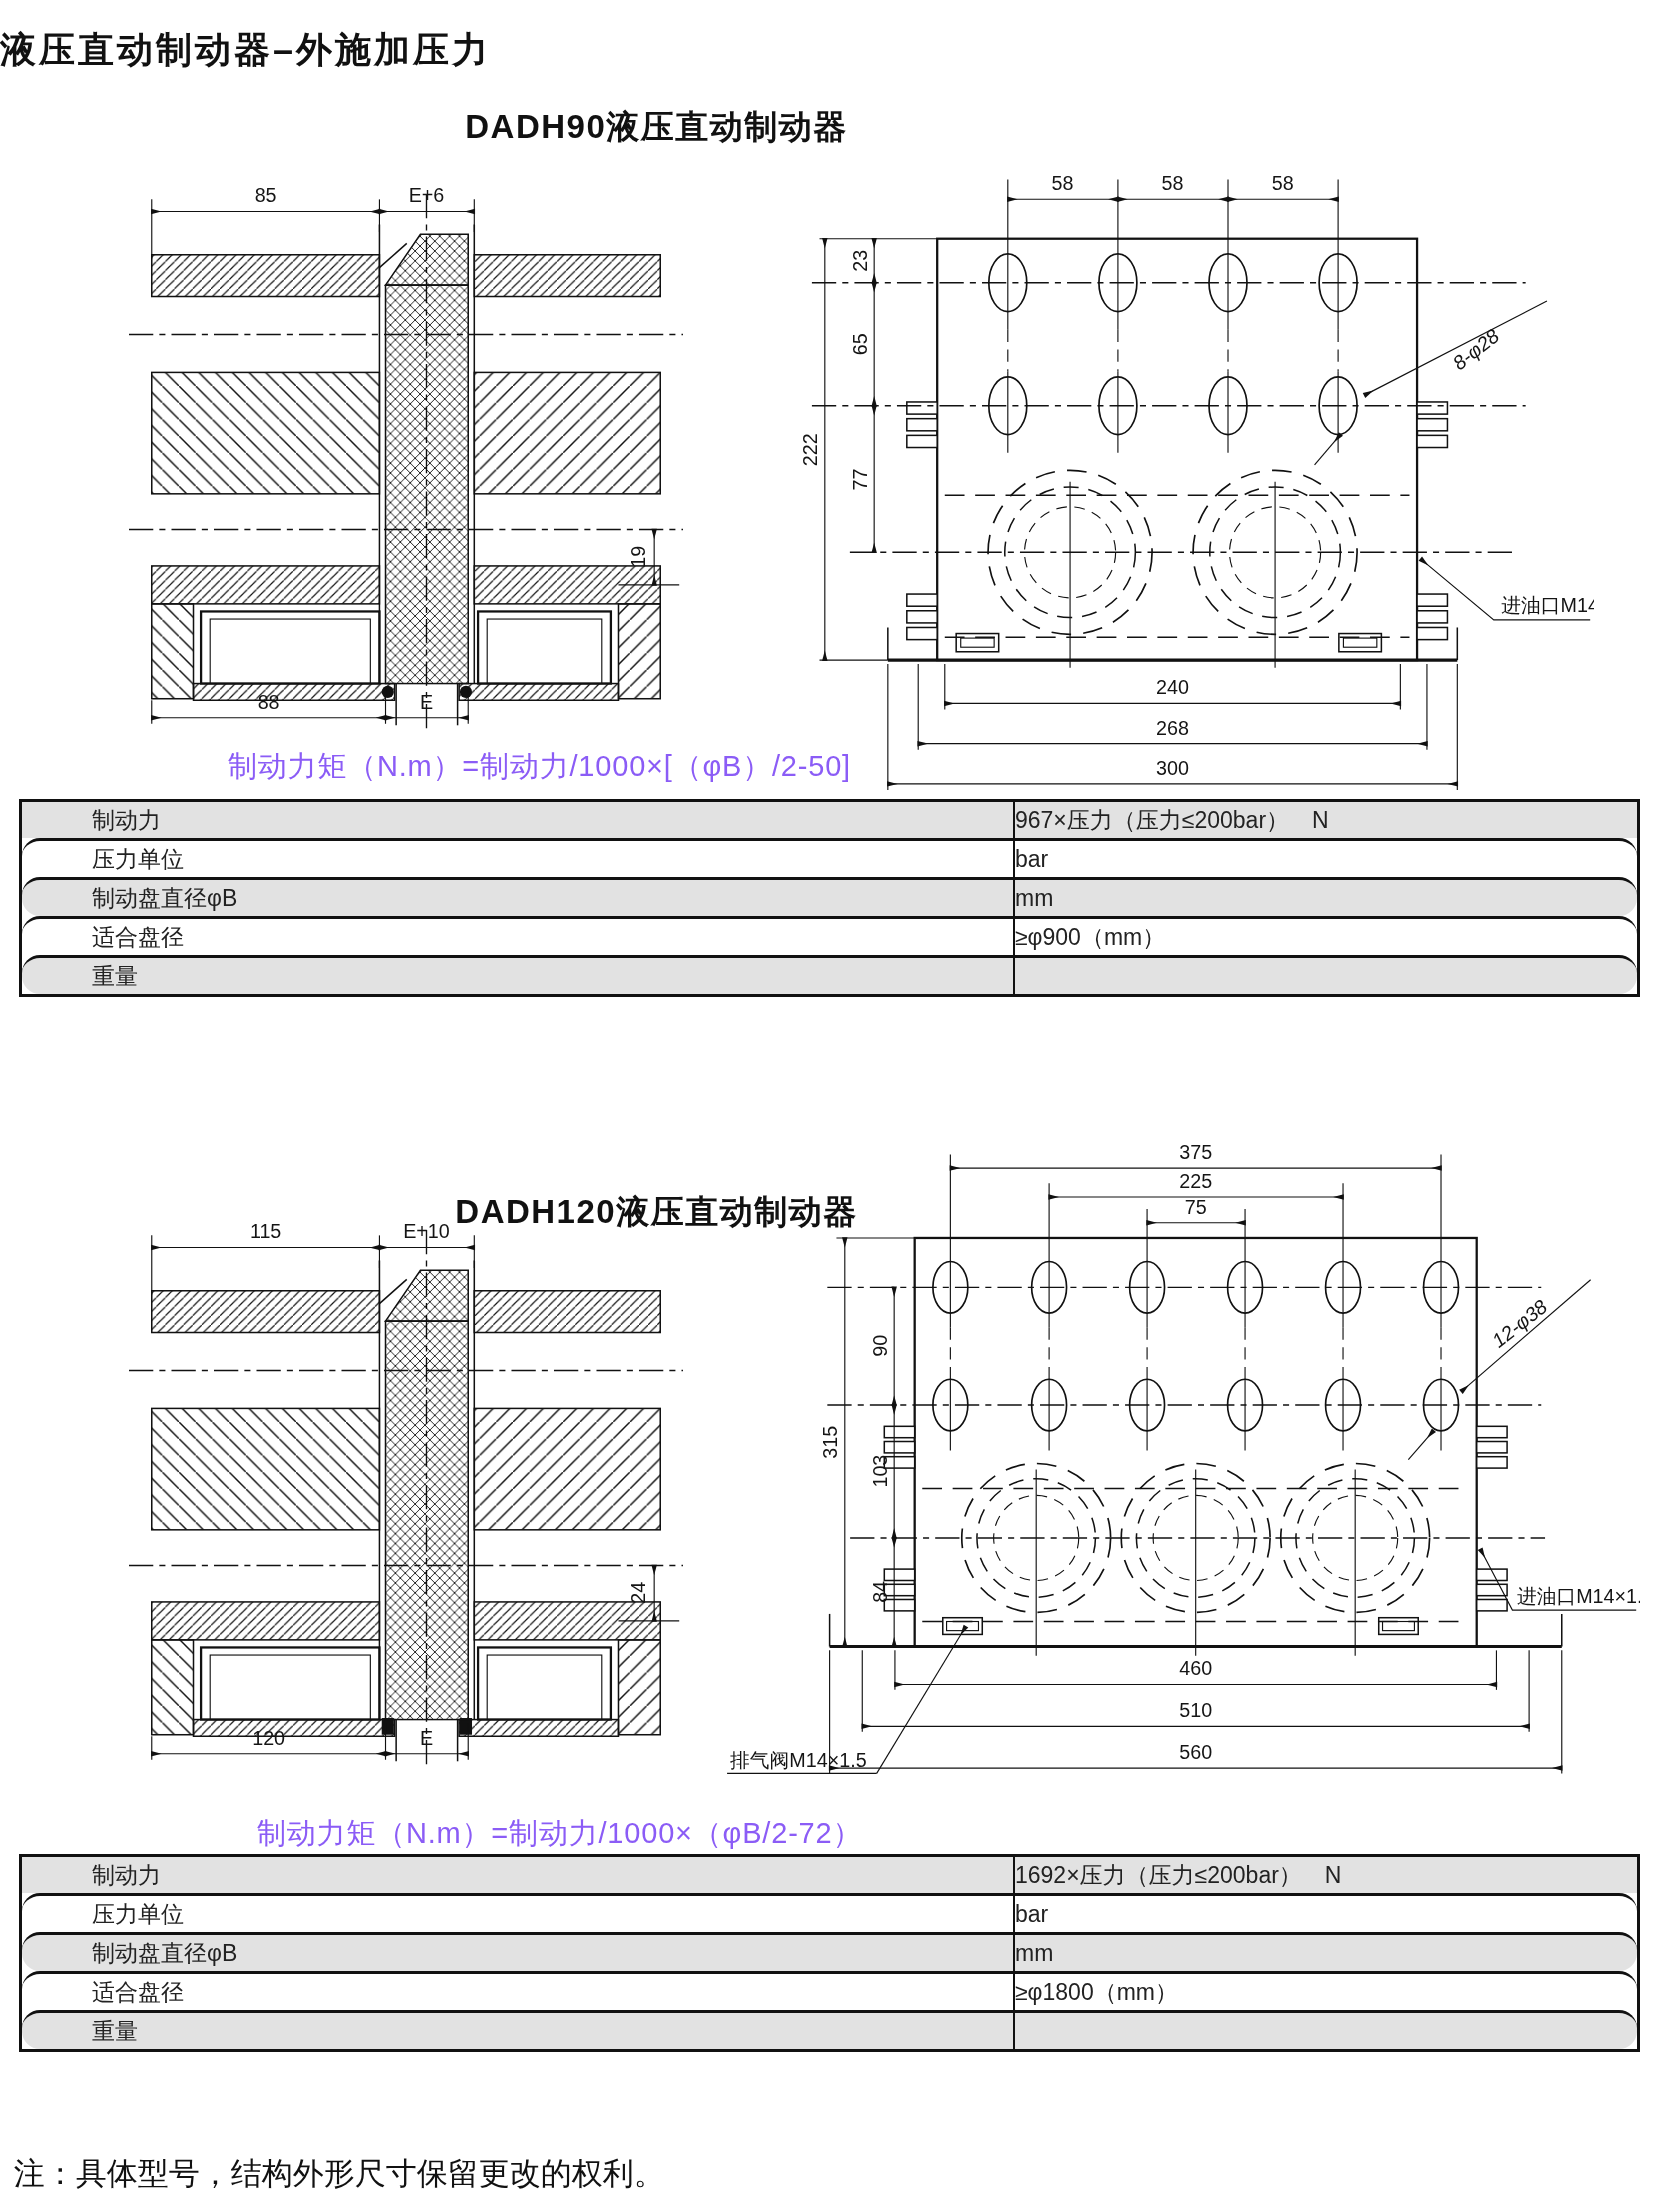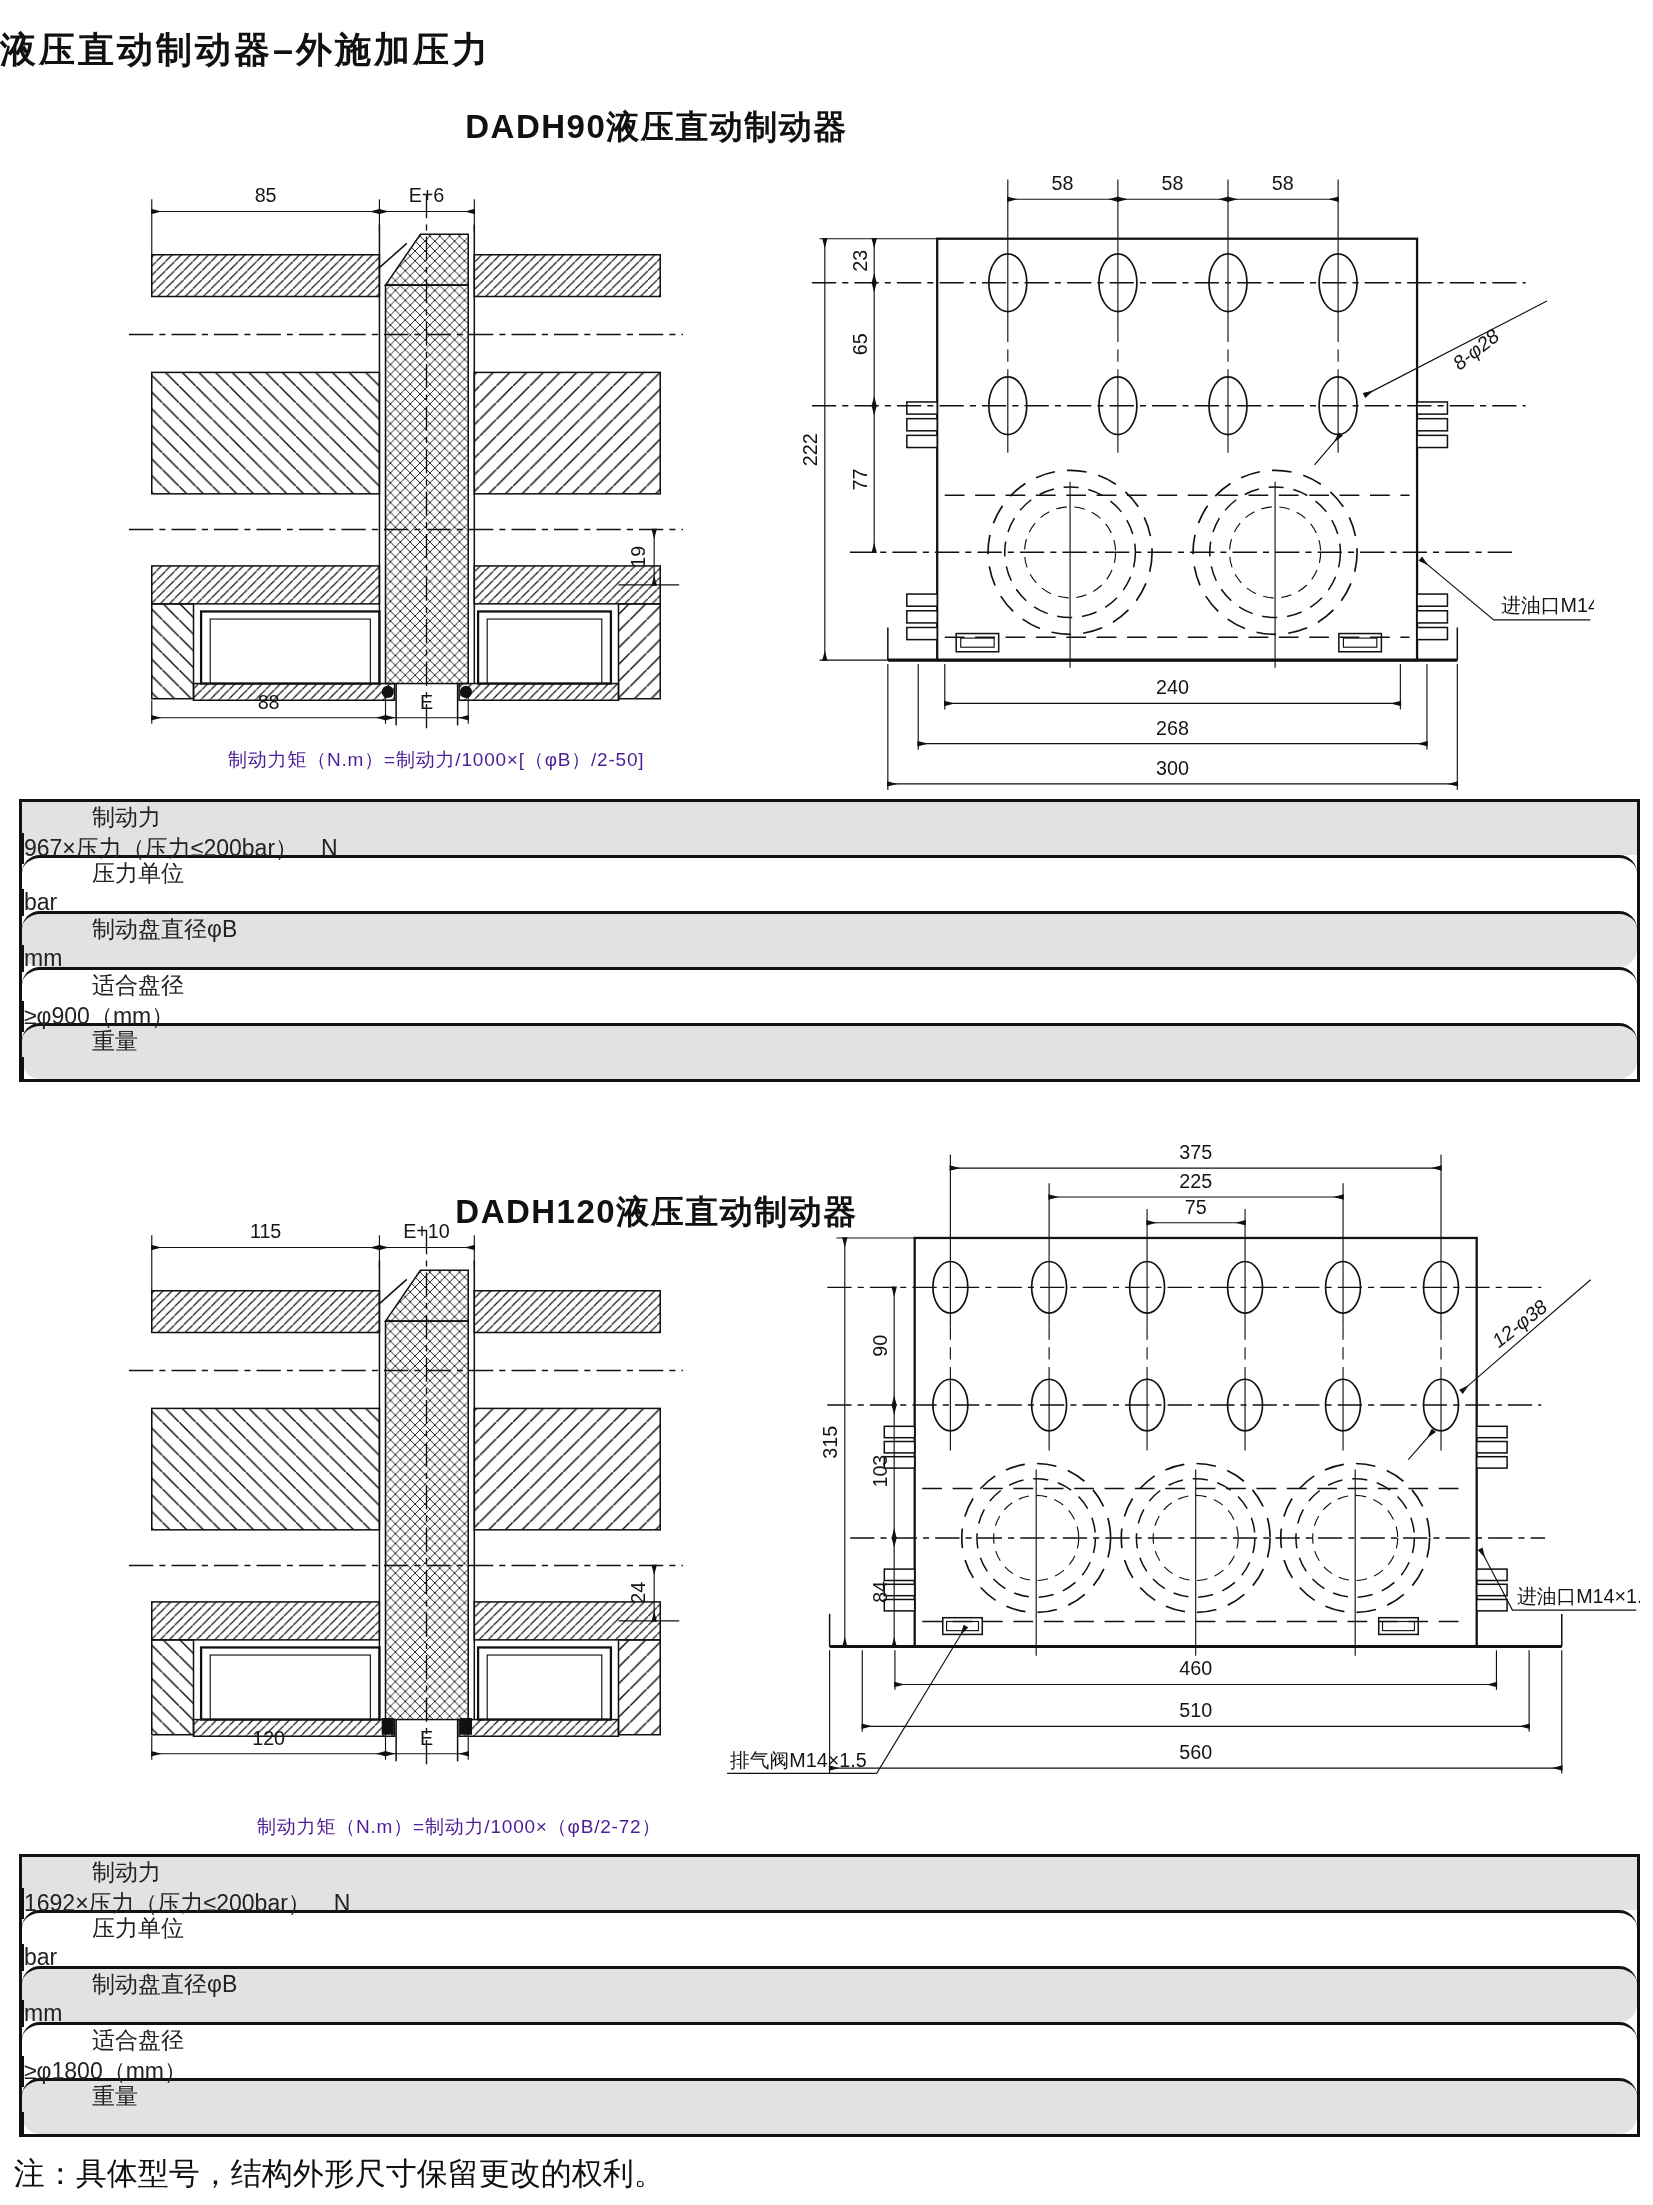--- a/index.html
+++ b/index.html
@@ -3,29 +3,29 @@
 <meta charset="utf-8">
 <style>
   html,body{margin:0;padding:0;background:#888;}
   .page{position:relative;width:1653px;height:2205px;background:#ffffff;
         font-family:"Liberation Sans",sans-serif;color:#111;overflow:hidden;}
   .page-title{position:absolute;top:26px;left:0;width:1653px;
         font-size:36px;font-weight:bold;letter-spacing:3px;}
   .model-heading{position:absolute;left:0;width:1313px;text-align:center;
         font-size:33px;font-weight:bold;letter-spacing:1.5px;}
   .h90{top:105px;} .h120{top:1190px;}
-  .formula{position:absolute;font-size:19px;color:#4c1d95;letter-spacing:0.8px;}
+  .formula{position:absolute;font-size:29px;color:#8b5cf6;letter-spacing:0.8px;}
   .f90{left:228px;top:747px;} .f120{left:257px;top:1814px;}
   .footer-note{position:absolute;left:13.7px;top:2153px;font-size:31px;font-weight:normal;}
   .drawing{position:absolute;}
   .d90s{left:129px;top:152px;} .d90f{left:698px;top:140px;}
   .d120s{left:129px;top:1188px;} .d120f{left:721px;top:1124px;}
   .spec-table{position:absolute;left:19px;width:1615px;border:3px solid #111;background:#fff;}
   .t90{top:799px;} .t120{top:1854px;}
-  .spec-row{display:flex;height:53px;flex-direction:column;}
+  .spec-row{display:flex;height:36px;}
   .spec-row + .spec-row{border-top:3.8px solid #111;border-radius:18px;}
   .spec-row.gray{background:#e2e2e2;}
   .cell{display:flex;align-items:center;font-size:23px;color:#222;box-sizing:border-box;}
   .cell.label{width:991px;padding-left:70px;}
   .cell.value{flex:1;border-left:2.3px solid #111;}
   svg text{fill:#151515;stroke:none;font-size:26px;font-family:"Liberation Sans",sans-serif;}
 </style>
 </head>
 <body>
 

